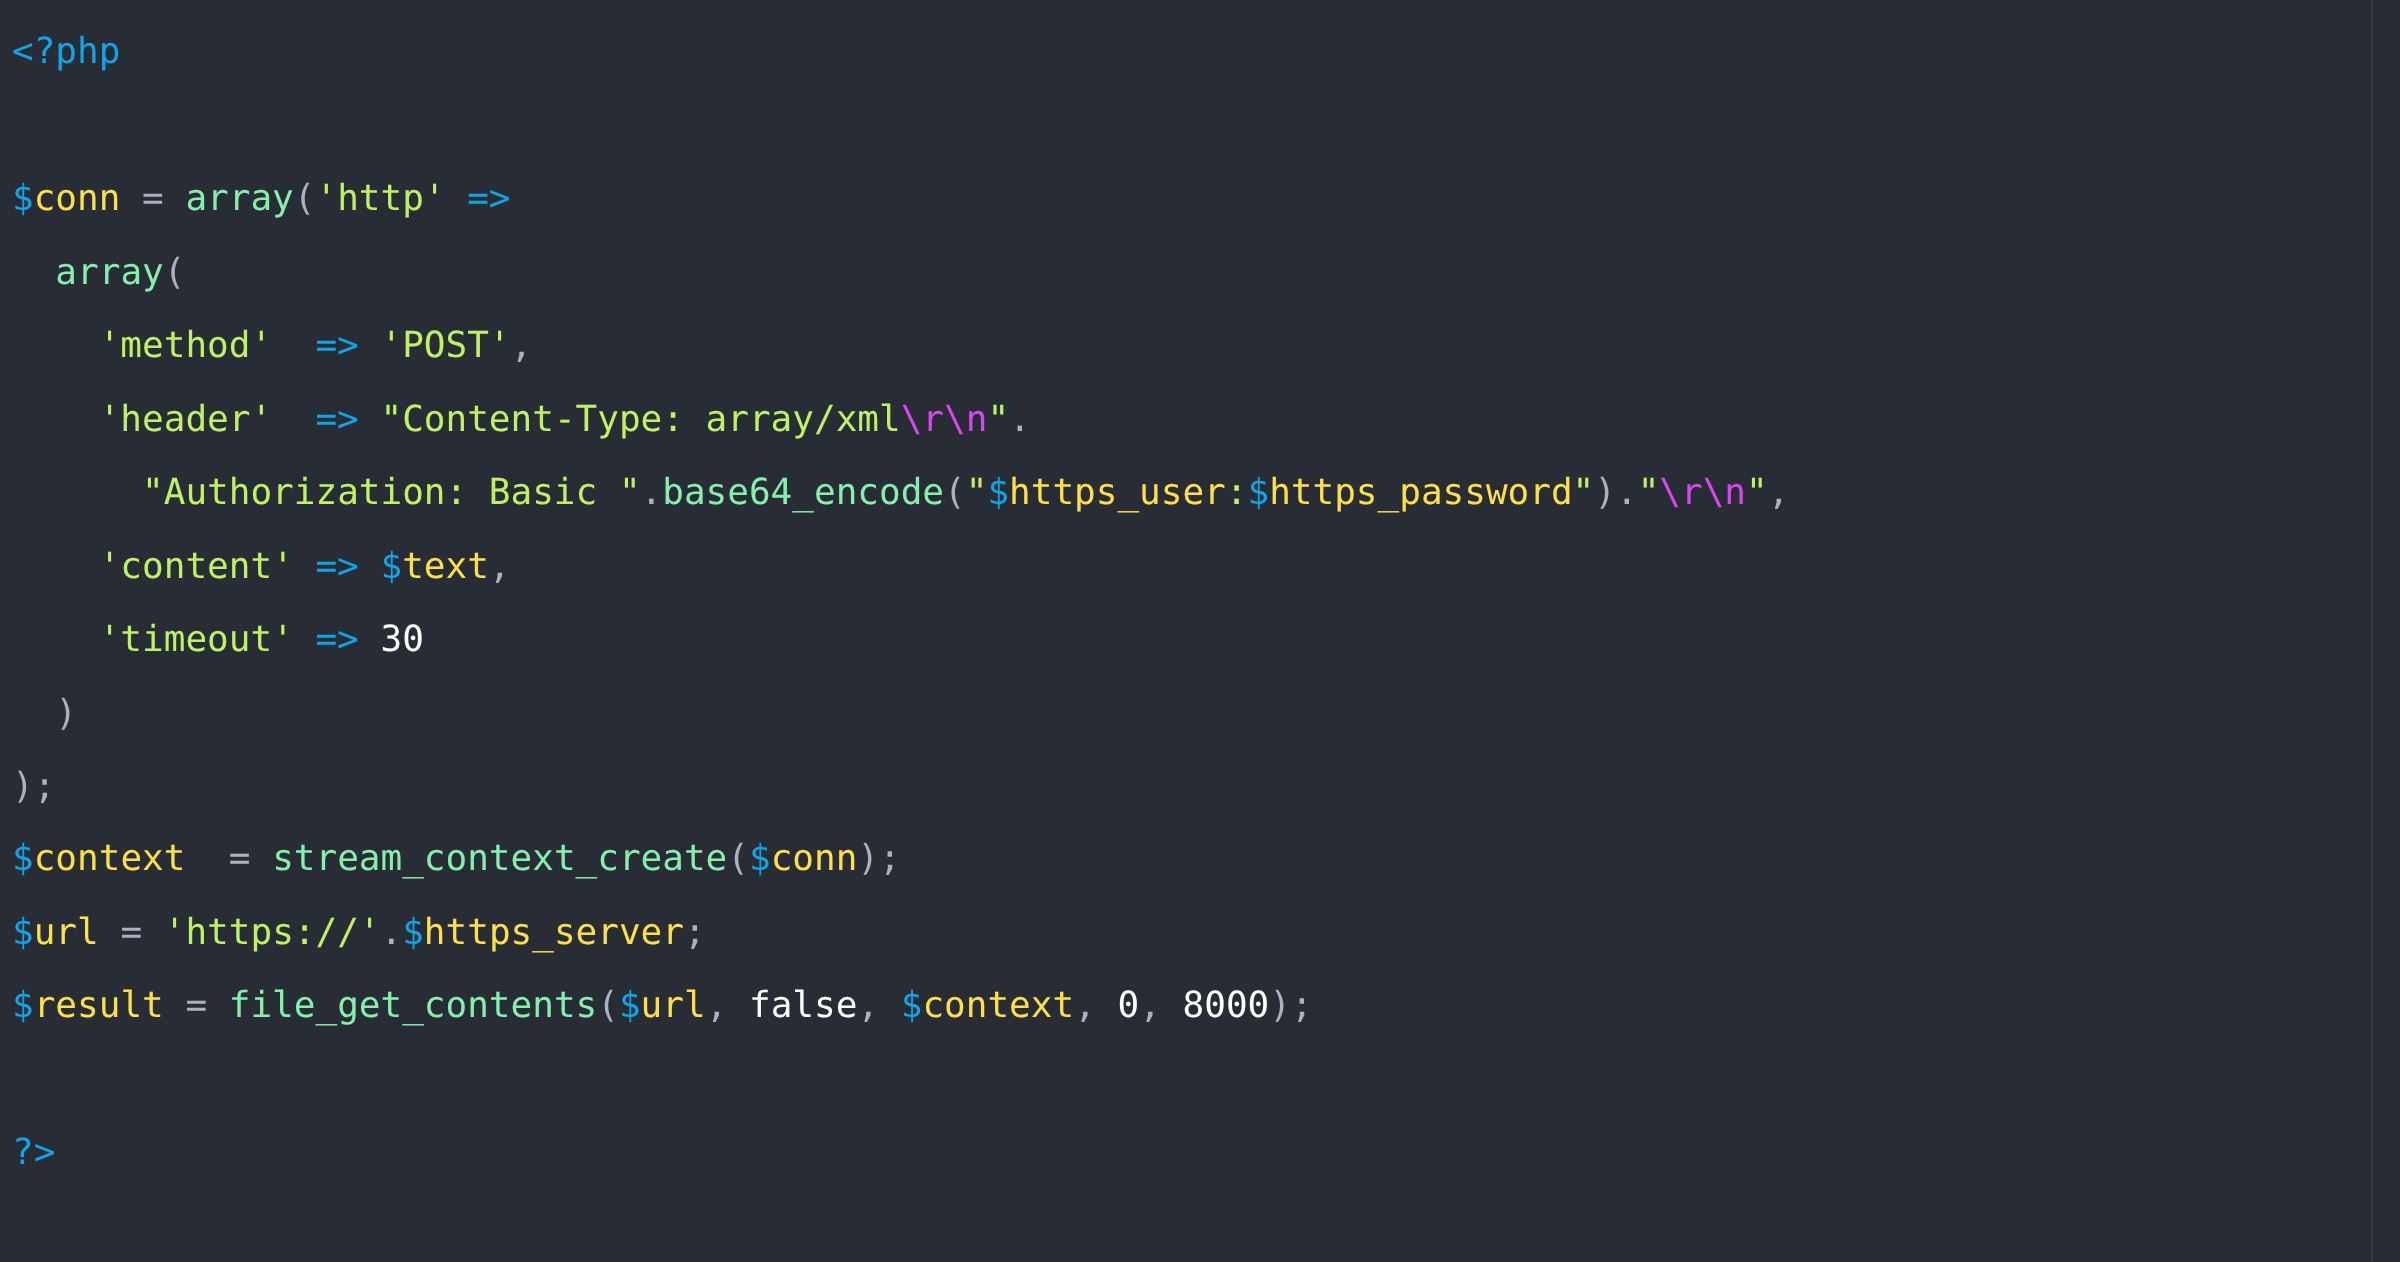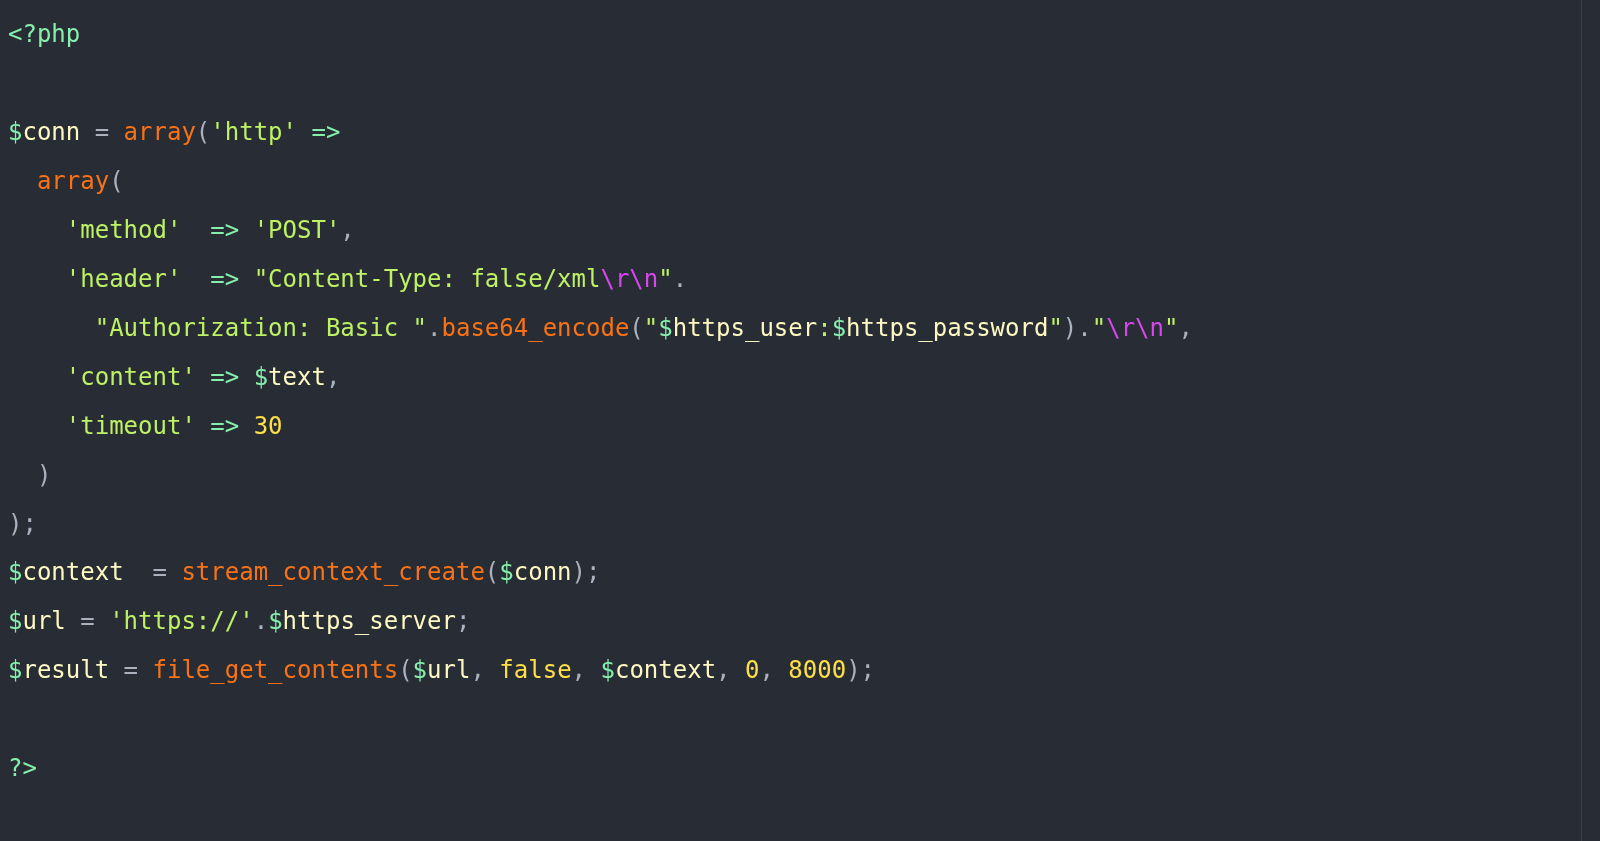--- a/index.html
+++ b/index.html
@@ -13,44 +13,44 @@
   pre.code {
     margin: 0;
     padding: 10px 8px;
     font-family: "Menlo", "Consolas", "DejaVu Sans Mono", monospace;
     font-size: 24px;
     line-height: 2.04;
     color: #abb2bf;
     white-space: pre;
   }
   .c-default { color: #abb2bf; }
-  .c-purple  { color: #86efac; } 
-  .c-red     { color: #fef9c3; margin-top: 28px; } 
+  .c-purple  { color: #0ea5e9; } 
+  .c-red     { color: #fde047; margin-top: 28px; } 
   .c-green   { color: #bef264; } 
   .c-cyan    { color: #d946ef; } 
-  .c-blue    { color: #f97316; } 
-  .c-orange  { color: #fde047; margin-top: 32px; } 
+  .c-blue    { color: #86efac; } 
+  .c-orange  { color: #ffffff; margin-top: 32px; } 
   .ruler {
     position: absolute;
     top: 0;
     right: 18px;
     width: 1px;
     height: 841px;
     background: #3b4048;
   }
 </style>
 </head>
 <body>
 
 <pre class="code"><span><span class="c-purple">&lt;?php</span></span>
 <span> </span>
 <span><span class="c-purple">$</span><span class="c-red">conn</span><span class="c-default"> = </span><span class="c-blue">array</span><span class="c-default">(</span><span class="c-green">'http'</span><span class="c-purple"> =&gt;</span></span>
 <span><span class="c-default">  </span><span class="c-blue">array</span><span class="c-default">(</span></span>
 <span><span class="c-default">    </span><span class="c-green">'method'</span><span class="c-default">  </span><span class="c-purple">=&gt;</span><span class="c-default"> </span><span class="c-green">'POST'</span><span class="c-default">,</span></span>
-<span><span class="c-default">    </span><span class="c-green">'header'</span><span class="c-default">  </span><span class="c-purple">=&gt;</span><span class="c-default"> </span><span class="c-green">"</span><span class="c-green">Content-Type: false/xml</span><span class="c-cyan">\r\n</span><span class="c-green">"</span><span class="c-default">.</span></span>
+<span><span class="c-default">    </span><span class="c-green">'header'</span><span class="c-default">  </span><span class="c-purple">=&gt;</span><span class="c-default"> </span><span class="c-green">"</span><span class="c-green">Content-Type: array/xml</span><span class="c-cyan">\r\n</span><span class="c-green">"</span><span class="c-default">.</span></span>
 <span><span class="c-default">      </span><span class="c-green">"</span><span class="c-green">Authorization: Basic </span><span class="c-green">"</span><span class="c-default">.</span><span class="c-blue">base64_encode</span><span class="c-default">(</span><span class="c-green">"</span><span class="c-purple">$</span><span class="c-red">https_user</span><span class="c-green">:</span><span class="c-purple">$</span><span class="c-red">https_password</span><span class="c-green">"</span><span class="c-default">)</span><span class="c-default">.</span><span class="c-green">"</span><span class="c-cyan">\r\n</span><span class="c-green">"</span><span class="c-default">,</span></span>
 <span><span class="c-default">    </span><span class="c-green">'content'</span><span class="c-default"> </span><span class="c-purple">=&gt;</span><span class="c-default"> </span><span class="c-purple">$</span><span class="c-red">text</span><span class="c-default">,</span></span>
 <span><span class="c-default">    </span><span class="c-green">'timeout'</span><span class="c-default"> </span><span class="c-purple">=&gt;</span><span class="c-default"> </span><span class="c-orange">30</span></span>
 <span><span class="c-default">  </span><span class="c-default">)</span></span>
 <span><span class="c-default">);</span></span>
 <span><span class="c-purple">$</span><span class="c-red">context</span><span class="c-default">  </span><span class="c-default">= </span><span class="c-blue">stream_context_create</span><span class="c-default">(</span><span class="c-purple">$</span><span class="c-red">conn</span><span class="c-default">);</span></span>
 <span><span class="c-purple">$</span><span class="c-red">url</span><span class="c-default"> = </span><span class="c-green">'https://'</span><span class="c-default">.</span><span class="c-purple">$</span><span class="c-red">https_server</span><span class="c-default">;</span></span>
 <span><span class="c-purple">$</span><span class="c-red">result</span><span class="c-default"> = </span><span class="c-blue">file_get_contents</span><span class="c-default">(</span><span class="c-purple">$</span><span class="c-red">url</span><span class="c-default">, </span><span class="c-orange">false</span><span class="c-default">, </span><span class="c-purple">$</span><span class="c-red">context</span><span class="c-default">, </span><span class="c-orange">0</span><span class="c-default">, </span><span class="c-orange">8000</span><span class="c-default">);</span></span>
 <span> </span>
 <span><span class="c-purple">?&gt;</span></span></pre>

